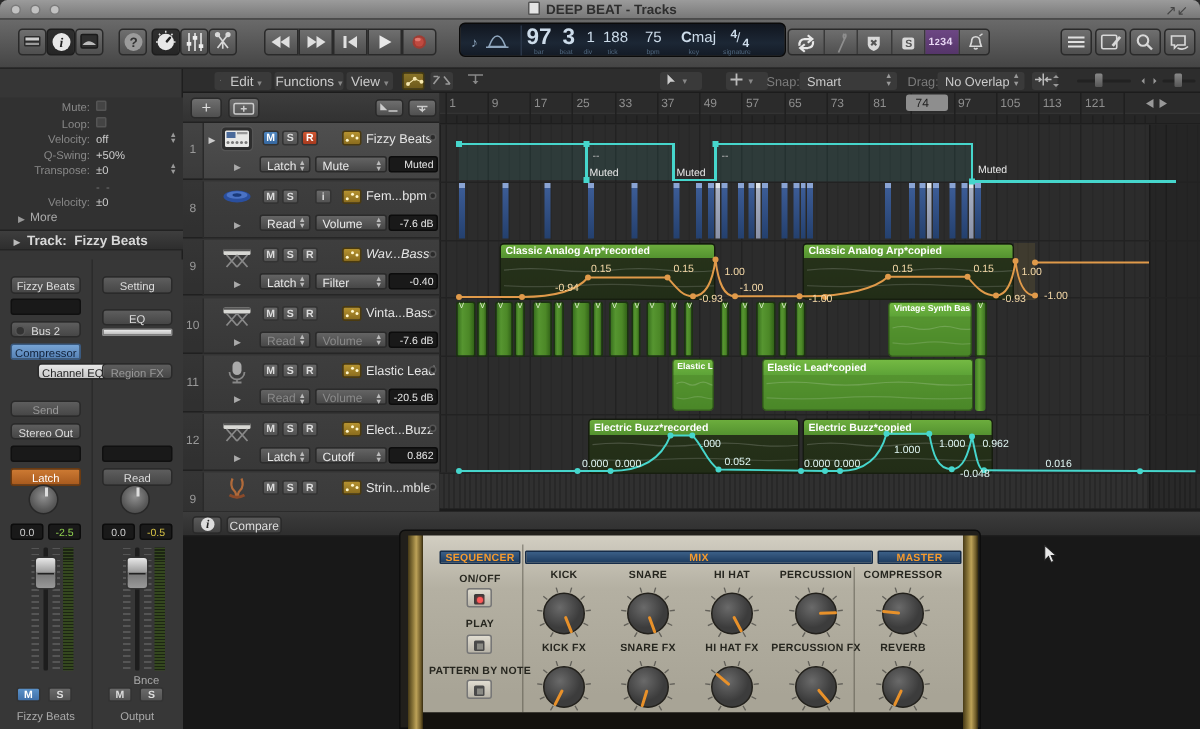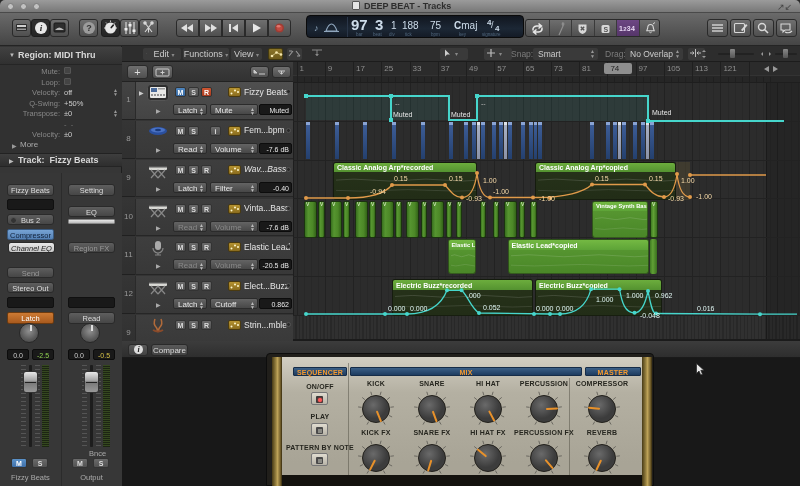--- a/index.html
+++ b/index.html
@@ -267,24 +267,20 @@
       <svg width="14" height="12">
         <path d="M2 6 l2 -2 v4 z M12 6 l-2 -2 v4 z" fill="#999"></path>
       </svg>
     </div>
   <div class="abs" style="left:653px;top:7px;width:22px;height:2px;background:#222;border-radius:1px;"></div>
   <div class="abs" style="left:661px;top:3px;width:5px;height:9px;background:linear-gradient(#888,#555);border-radius:1px;"></div>
 </div>
 
 <div class="abs" id="inspector" style="left:0;top:46px;width:122px;height:440px;background:#363636;border-right:1px solid #1e1e1e;">
 
-  <div class="abs" style="left:0;top:1px;width:122px;height:18px;background:linear-gradient(#414141,#303030);border-bottom:1px solid #252525;">
-    <span style="position:absolute;left:9px;top:5px;font-size:6px;color:#bbb;">▼</span>
-    <span style="position:absolute;left:18px;top:3px;font-size:9px;font-weight:bold;color:#d8d8d8;">Region: MIDI Thru</span>
-  </div>
   <div class="abs" style="left:0;top:19px;width:122px;height:92px;background:#313131;">
     <div class="abs" style="right:62px;top:2px;font-size:7.5px;color:#888;">Mute:</div>
       <div class="abs" style="left:64px;top:2px;width:7px;height:7px;background:#444;border:1px solid #555;border-radius:1px;"></div>
     <div class="abs" style="right:62px;top:12.5px;font-size:7.5px;color:#888;">Loop:</div>
       <div class="abs" style="left:64px;top:12.5px;width:7px;height:7px;background:#444;border:1px solid #555;border-radius:1px;"></div>
     <div class="abs" style="right:62px;top:23px;font-size:7.5px;color:#888;">Velocity:</div>
       <div class="abs" style="left:64px;top:23px;font-size:7.5px;color:#ccc;">off</div>
       <div class="abs" style="right:4px;top:23px;font-size:5px;color:#999;line-height:4px;">▲<br>▼</div>
     <div class="abs" style="right:62px;top:33.5px;font-size:7.5px;color:#888;">Q-Swing:</div>
       <div class="abs" style="left:64px;top:33.5px;font-size:7.5px;color:#ccc;">+50%</div>
@@ -303,21 +299,21 @@
     <span style="position:absolute;left:18px;top:1px;font-size:9px;font-weight:bold;color:#d8d8d8;">Track:&nbsp; Fizzy Beats</span>
   </div>
 
   <div class="abs" style="left:0;top:127px;width:122px;height:313px;background:#373737;">
     <div class="abs" style="left:61px;top:0;width:1px;height:313px;background:#2b2b2b;"></div>
 
     <div class="abs sbtn" style="left:7px;top:11px;width:47px;height:12px;line-height:12px;font-size:7.5px;">Fizzy Beats</div>
     <div class="abs" style="left:7px;top:26px;width:47px;height:11px;background:#191919;border:1px solid #101010;border-radius:2px;"></div>
     <div class="abs sbtn" style="left:7px;top:41px;width:47px;height:11px;line-height:11px;font-size:7.5px;"><span style="position:absolute;left:2px;top:2px;width:7px;height:7px;border-radius:50%;background:#333;border:1px solid #555;"></span>Bus 2</div>
     <div class="abs" style="left:7px;top:56px;width:47px;height:11px;background:linear-gradient(#76a3d4,#5682b6);border:1px solid #3a5a80;border-radius:2px;color:#102038;font-size:7.5px;text-align:center;line-height:11px;">Compressor</div>
-    <div class="abs sbtn" style="left:8px;top:69px;width:47px;height:11px;line-height:11px;font-size:7.5px;background:linear-gradient(#e8e8e8,#c8c8c8);color:#222;font-style:italic;">Channel EQ</div>
+    <div class="abs sbtn" style="left:25px;top:69px;width:47px;height:11px;line-height:11px;font-size:7.5px;background:linear-gradient(#e8e8e8,#c8c8c8);color:#222;">Channel EQ</div>
     <div class="abs sbtn" style="left:7px;top:94px;width:47px;height:11px;line-height:11px;font-size:7.5px;color:#999;">Send</div>
     <div class="abs sbtn" style="left:7px;top:109px;width:47px;height:11px;line-height:11px;font-size:7.5px;">Stereo Out</div>
     <div class="abs" style="left:7px;top:124px;width:47px;height:11px;background:#191919;border:1px solid #101010;border-radius:2px;"></div>
     <div class="abs" style="left:7px;top:139px;width:47px;height:12px;background:linear-gradient(#cd7a33,#a85a1e);border:1px solid #6b3a10;border-radius:2px;color:#fff;font-size:7.5px;text-align:center;line-height:12px;">Latch</div>
     <div class="abs" style="left:19px;top:150px;width:20px;height:20px;border-radius:50%;background:radial-gradient(circle at 9px 7px,#909090,#5a5a5a 60%,#404040);border:1px solid #282828;">
         <span style="position:absolute;left:9.5px;top:1px;width:2px;height:6px;background:#ddd;"></span>
       </div>
     <div class="abs valbox" style="left:7px;top:176px;width:22px;height:11px;line-height:11px;text-align:center;padding:0;color:#ccc;">0.0</div>
     <div class="abs valbox" style="left:32px;top:176px;width:22px;height:11px;line-height:11px;text-align:center;padding:0;color:#8fd14f;">-2.5</div>
 

